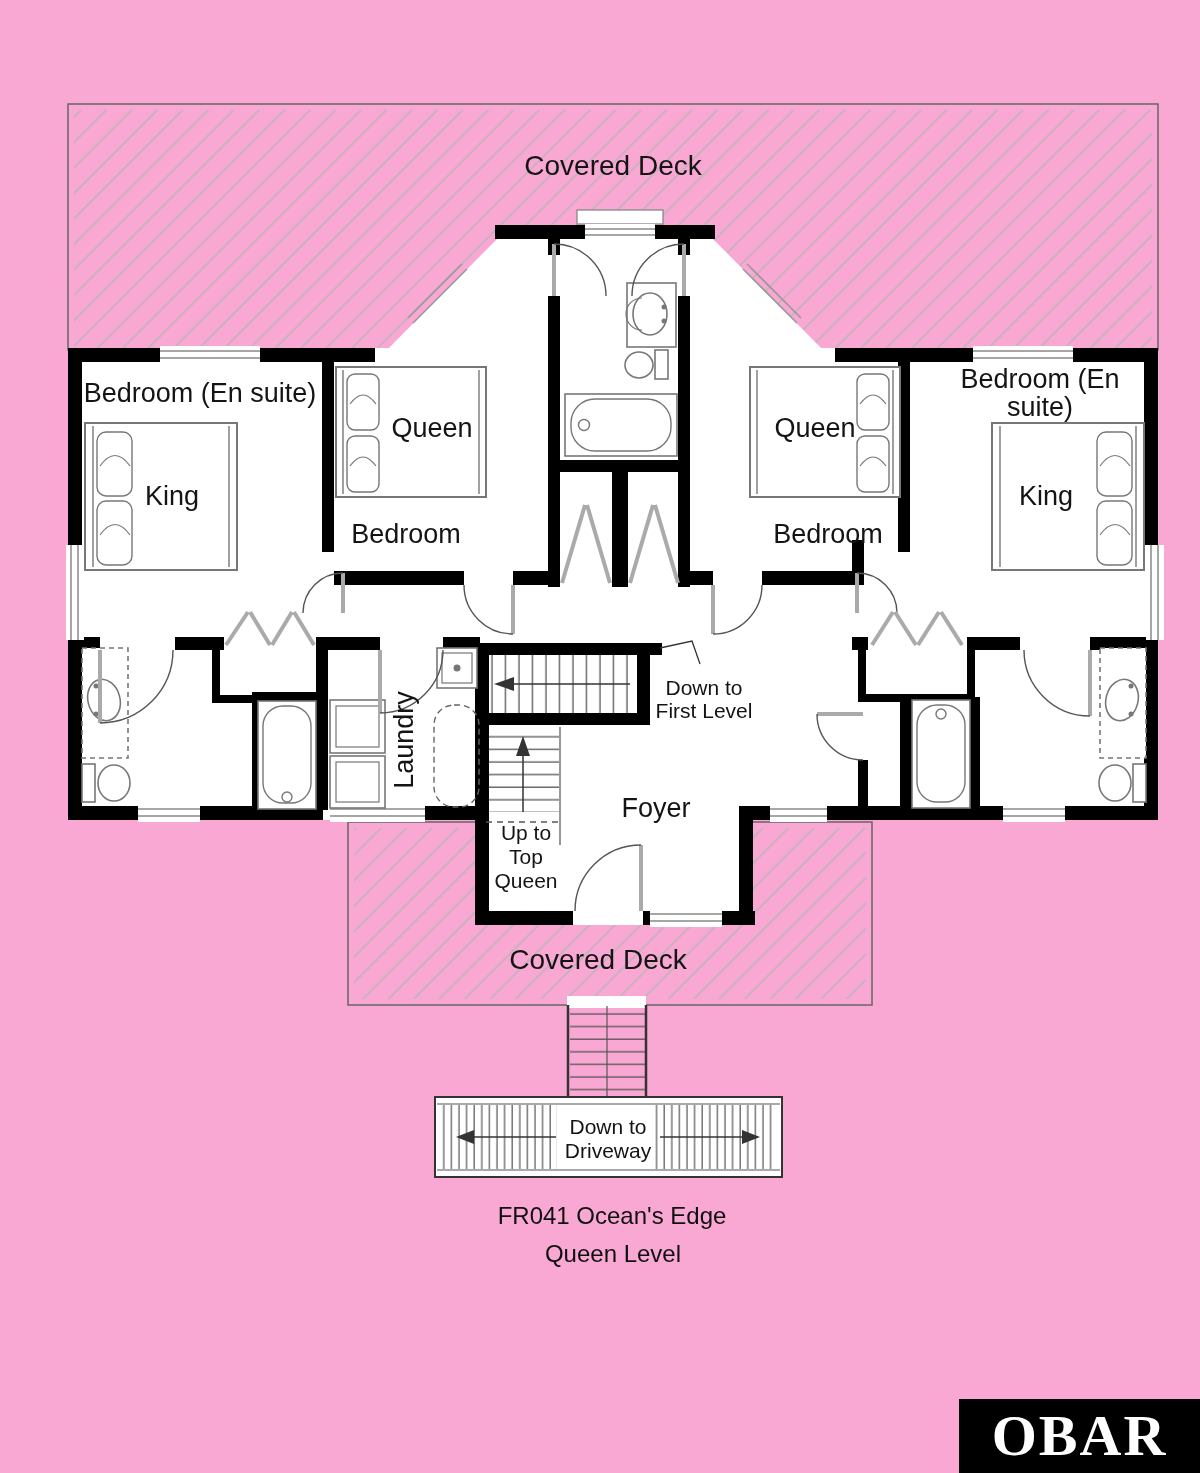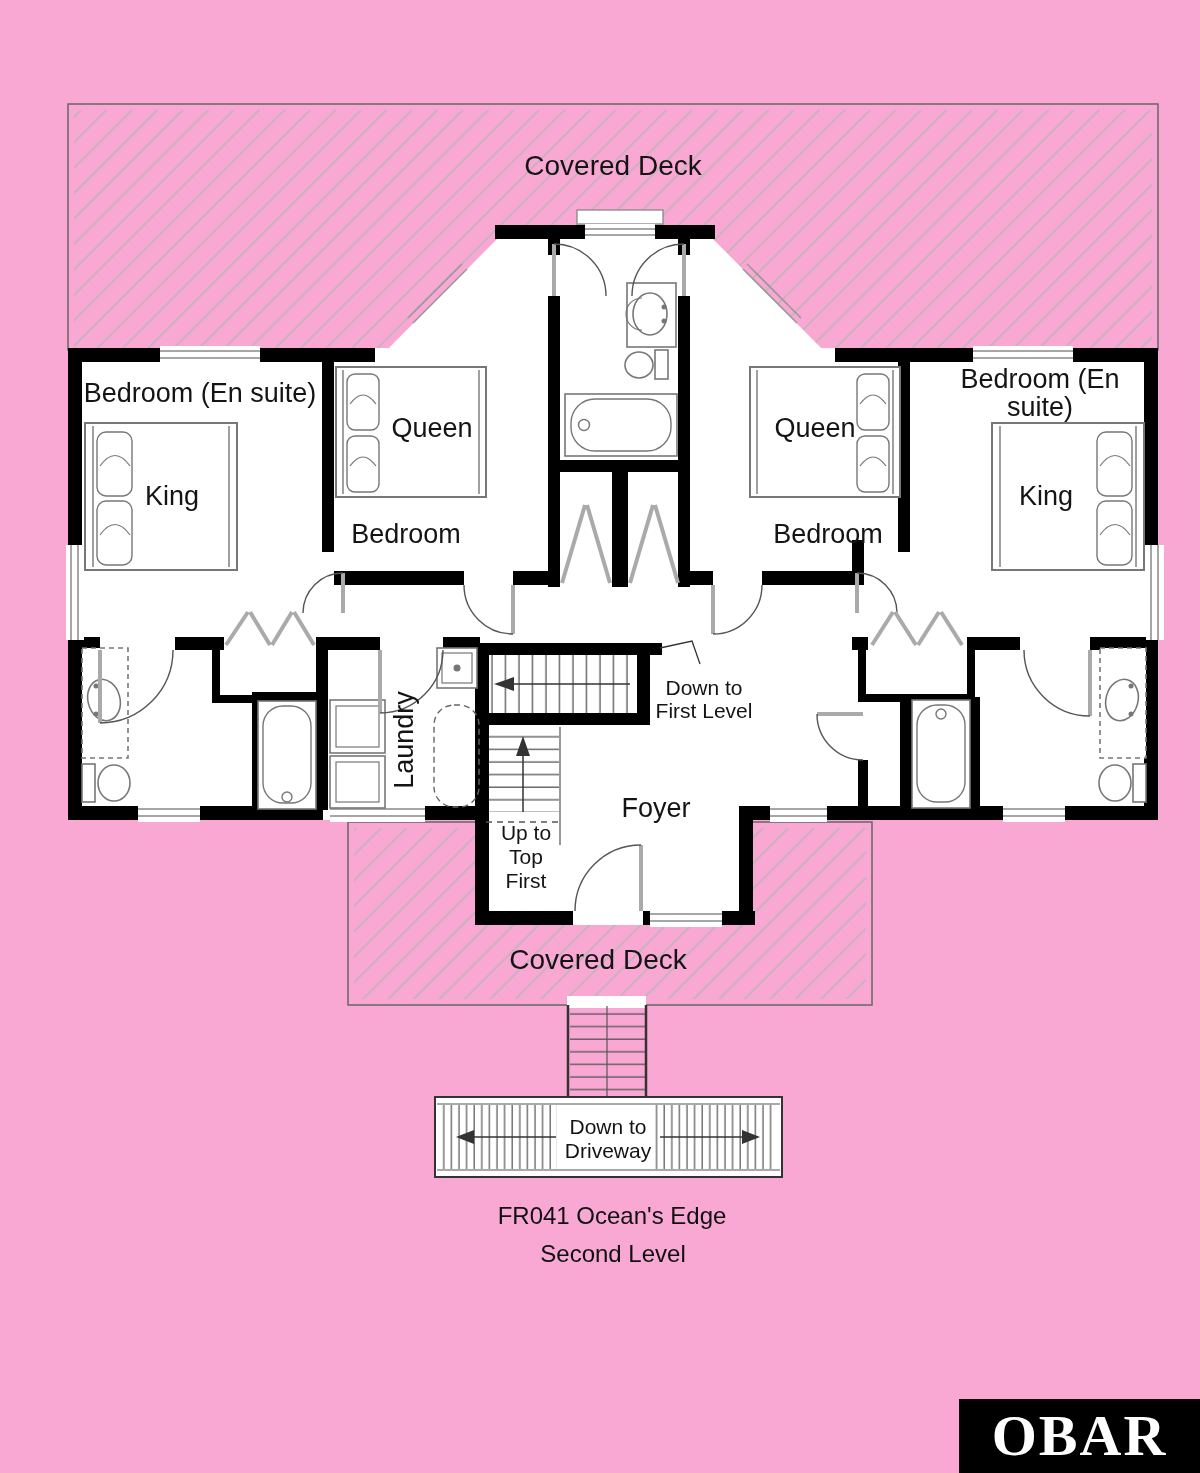--- a/index.html
+++ b/index.html
@@ -423,25 +423,25 @@
 <div class="lbl" style="left:815px;top:428px;">Queen</div>
 <div class="lbl" style="left:828px;top:534px;">Bedroom</div>
 <div class="lbl" style="left:1040px;top:393px;">Bedroom (En suite)</div>
 <div class="lbl" style="left:1046px;top:496px;">King</div>
 <div class="lbl lbl-rot" style="left:404px;top:740px;">Laundry</div>
 <div class="lbl lbl-sm" style="left:704px;top:699px;">Down to
 First Level</div>
 <div class="lbl" style="left:656px;top:808px;">Foyer</div>
 <div class="lbl lbl-sm3" style="left:526px;top:857px;">Up to
 Top
-First</div>
+Queen</div>
 <div class="lbl lbl-deck" style="left:598px;top:960px;">Covered Deck</div>
 <div class="lbl lbl-sm3" style="left:608px;top:1139px;">Down to
 Driveway</div>
 
 <div class="title-line" style="left:612px;top:1216px;">FR041 Ocean's Edge</div>
-<div class="title-line" style="left:613px;top:1254px;">Second Level</div>
+<div class="title-line" style="left:613px;top:1254px;">Queen Level</div>
 
 <div class="logo-box">
   <span class="logo-text">OBAR</span>
 </div>
 
 </div>
 
 </body></html>

